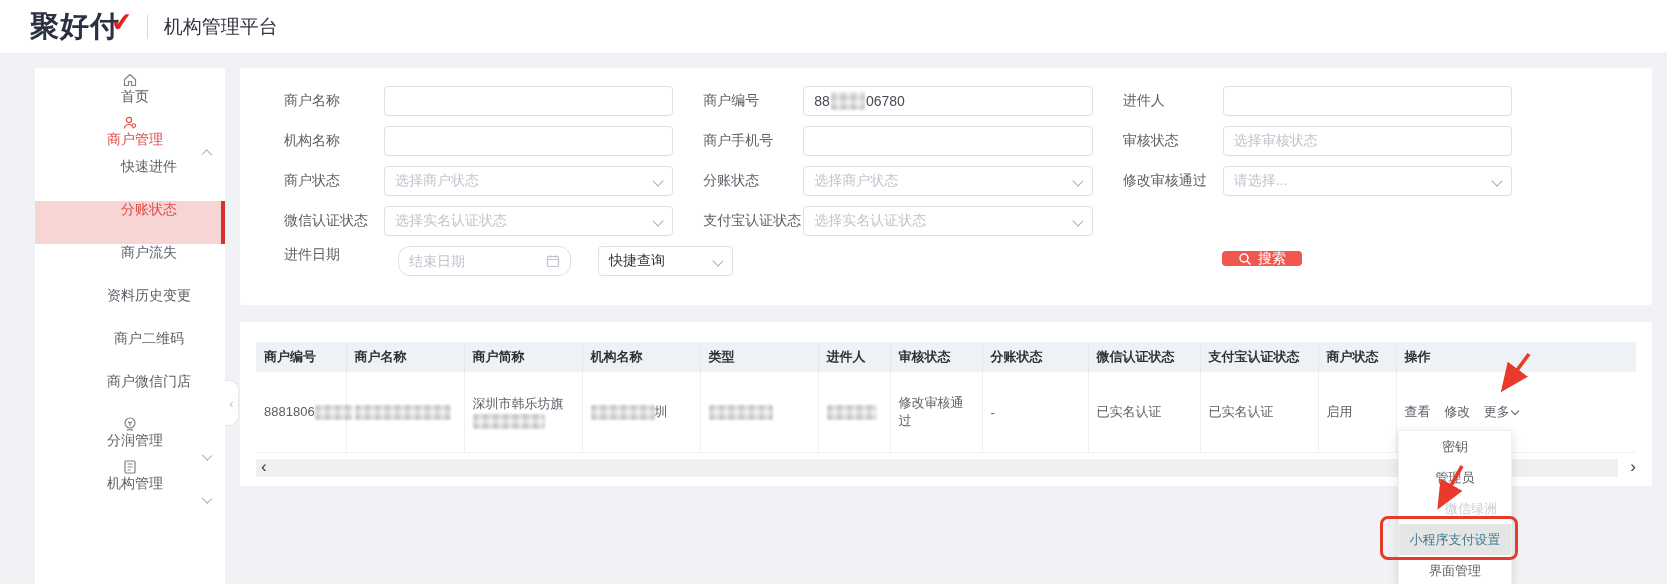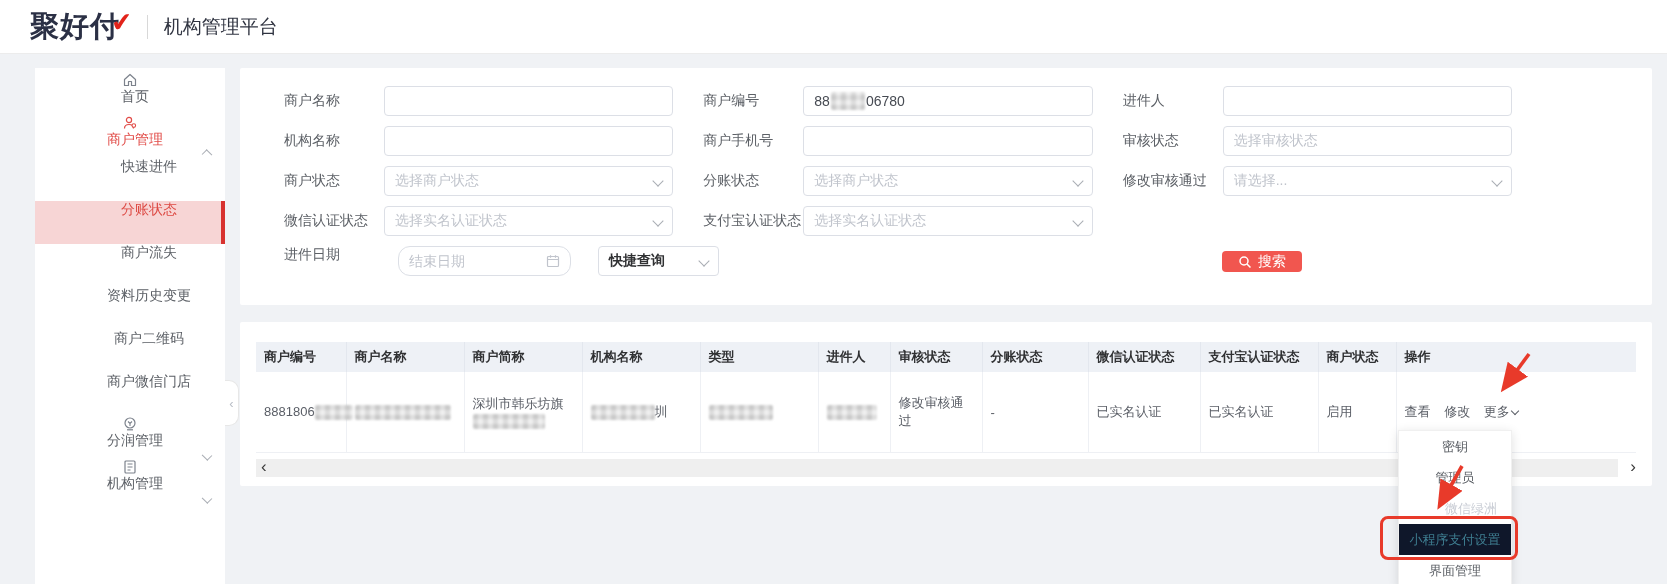--- a/index.html
+++ b/index.html
@@ -43,21 +43,21 @@
   input.control{padding:0 10px;outline:none;color:#333;}
   .control .ph{color:#c0c4cc;flex:1;overflow:hidden;white-space:nowrap;}
   .control .val{color:#464a52;}
   .control .chev{margin-left:auto;}
   .control.date input{border:none;outline:none;flex:1;font-size:14px;padding:0;color:#333;background:transparent;min-width:0;}
   .control.date input::placeholder{color:#c0c4cc;}
   .daterow{grid-column:1 / -1;display:flex;align-items:flex-start;height:30px;}
   .daterow>label{width:100px;flex-shrink:0;font-size:14px;color:#5c6066;}
   .daterow .control{flex:none;}
   .quick .val{color:#303133;}
-  .search-btn{position:absolute;right:350px;top:183px;height:21px;padding:0 16px;background:#f1564f;color:#fff;border:none;border-radius:4px;font-size:14px;display:flex;align-items:center;gap:6px;cursor:pointer;}
+  .search-btn{position:absolute;right:350px;top:183px;height:15px;padding:0 16px;background:#f1564f;color:#fff;border:none;border-radius:4px;font-size:14px;display:flex;align-items:center;gap:6px;cursor:pointer;}
   
   .table-card{left:240px;top:322px;width:1412px;height:164px;box-sizing:border-box;padding:20px 16px 0 16px;}
   table.grid{border-collapse:collapse;table-layout:fixed;width:1380px;}
   table.grid th{background:#eef1f6;height:30px;font-size:13px;color:#303133;font-weight:bold;text-align:left;padding:0 8px;border-right:1px solid #e3e7ee;white-space:nowrap;overflow:hidden;}
   table.grid th:last-child{border-right:none;}
   table.grid td{height:80px;font-size:13px;color:#5a5e66;padding:0 8px;border-right:1px solid #eef0f4;border-bottom:1px solid #eef0f4;vertical-align:middle;}
   table.grid td:last-child{border-right:none;}
   .mosaic{display:inline-block;vertical-align:middle;height:15px;border-radius:2px;
     background:repeating-linear-gradient(90deg,rgba(0,0,0,.06) 0 5px,rgba(255,255,255,.2) 5px 10px),repeating-linear-gradient(0deg,#d7d7d7 0 5px,#ebebeb 5px 10px);
     filter:blur(1px);}
@@ -69,21 +69,21 @@
   .scrollrow{position:relative;height:18px;margin-top:6px;width:1380px;}
   .scrolltrack{position:absolute;left:0;right:18px;top:0;bottom:0;background:#efefef;cursor:pointer;}
   .sarrow{position:absolute;top:-2px;font-size:17px;color:#3a3a3a;cursor:pointer;line-height:20px;}
   .sarrow.l{left:5px;}
   .sarrow.r{right:0;}
   
   .more-menu{position:absolute;left:1398px;top:430px;width:112px;background:#fff;z-index:40;
     border:1px solid #f0f0f0;box-shadow:0 2px 10px rgba(0,0,0,.12);}
   .mm-item{height:31px;line-height:31px;text-align:center;font-size:13px;color:#5c6066;cursor:pointer;}
   .mm-item.disabled{color:#c8ccd4;padding-left:32px;}
-  .mm-item.hl{background:#0f172a;color:#3e7d90;}
+  .mm-item.hl{background:#e5e5e5;color:#3e7d90;}
   
   .red-box{position:absolute;left:1380px;top:516px;width:138px;height:44px;border:3px solid #e83a2a;border-radius:8px;z-index:60;box-sizing:border-box;pointer-events:none;}
   .anno{position:absolute;left:0;top:0;width:1667px;height:584px;z-index:70;pointer-events:none;}
 </style>
 </head>
 <body>
 
 <div class="hdr">
   <div class="logo-wrap">
     <span class="logo">聚好付</span>
@@ -231,21 +231,21 @@
       <label>进件日期</label>
       <div style="width:14px;"></div>
       <div class="control date" style="width:173px;border-radius:12px;">
         <input placeholder="结束日期" style="">
         <svg width="14" height="14" viewBox="0 0 14 14">
             <rect x="1.5" y="2.5" width="11" height="10" rx="1" fill="none" stroke="#c0c4cc" stroke-width="1.2"></rect>
             <path d="M4.5 1.2v2.5M9.5 1.2v2.5M1.5 5.5h11" stroke="#c0c4cc" stroke-width="1.2"></path>
           </svg>
       </div>
       <div style="width:27px;"></div>
-      <div class="control quick" style="width:121px;font-weight:bold;">
+      <div class="control quick" style="width:135px;">
         <span class="val">快捷查询</span>
           <span class="chev down"></span>
       </div>
     </div>
   </div>
   <button class="search-btn">
     <svg width="14" height="14" viewBox="0 0 14 14">
         <circle cx="6" cy="6" r="4" fill="none" stroke="#fff" stroke-width="1.5"></circle>
         <path d="M9 9l3.5 3.5" stroke="#fff" stroke-width="1.5"></path>
       </svg>

